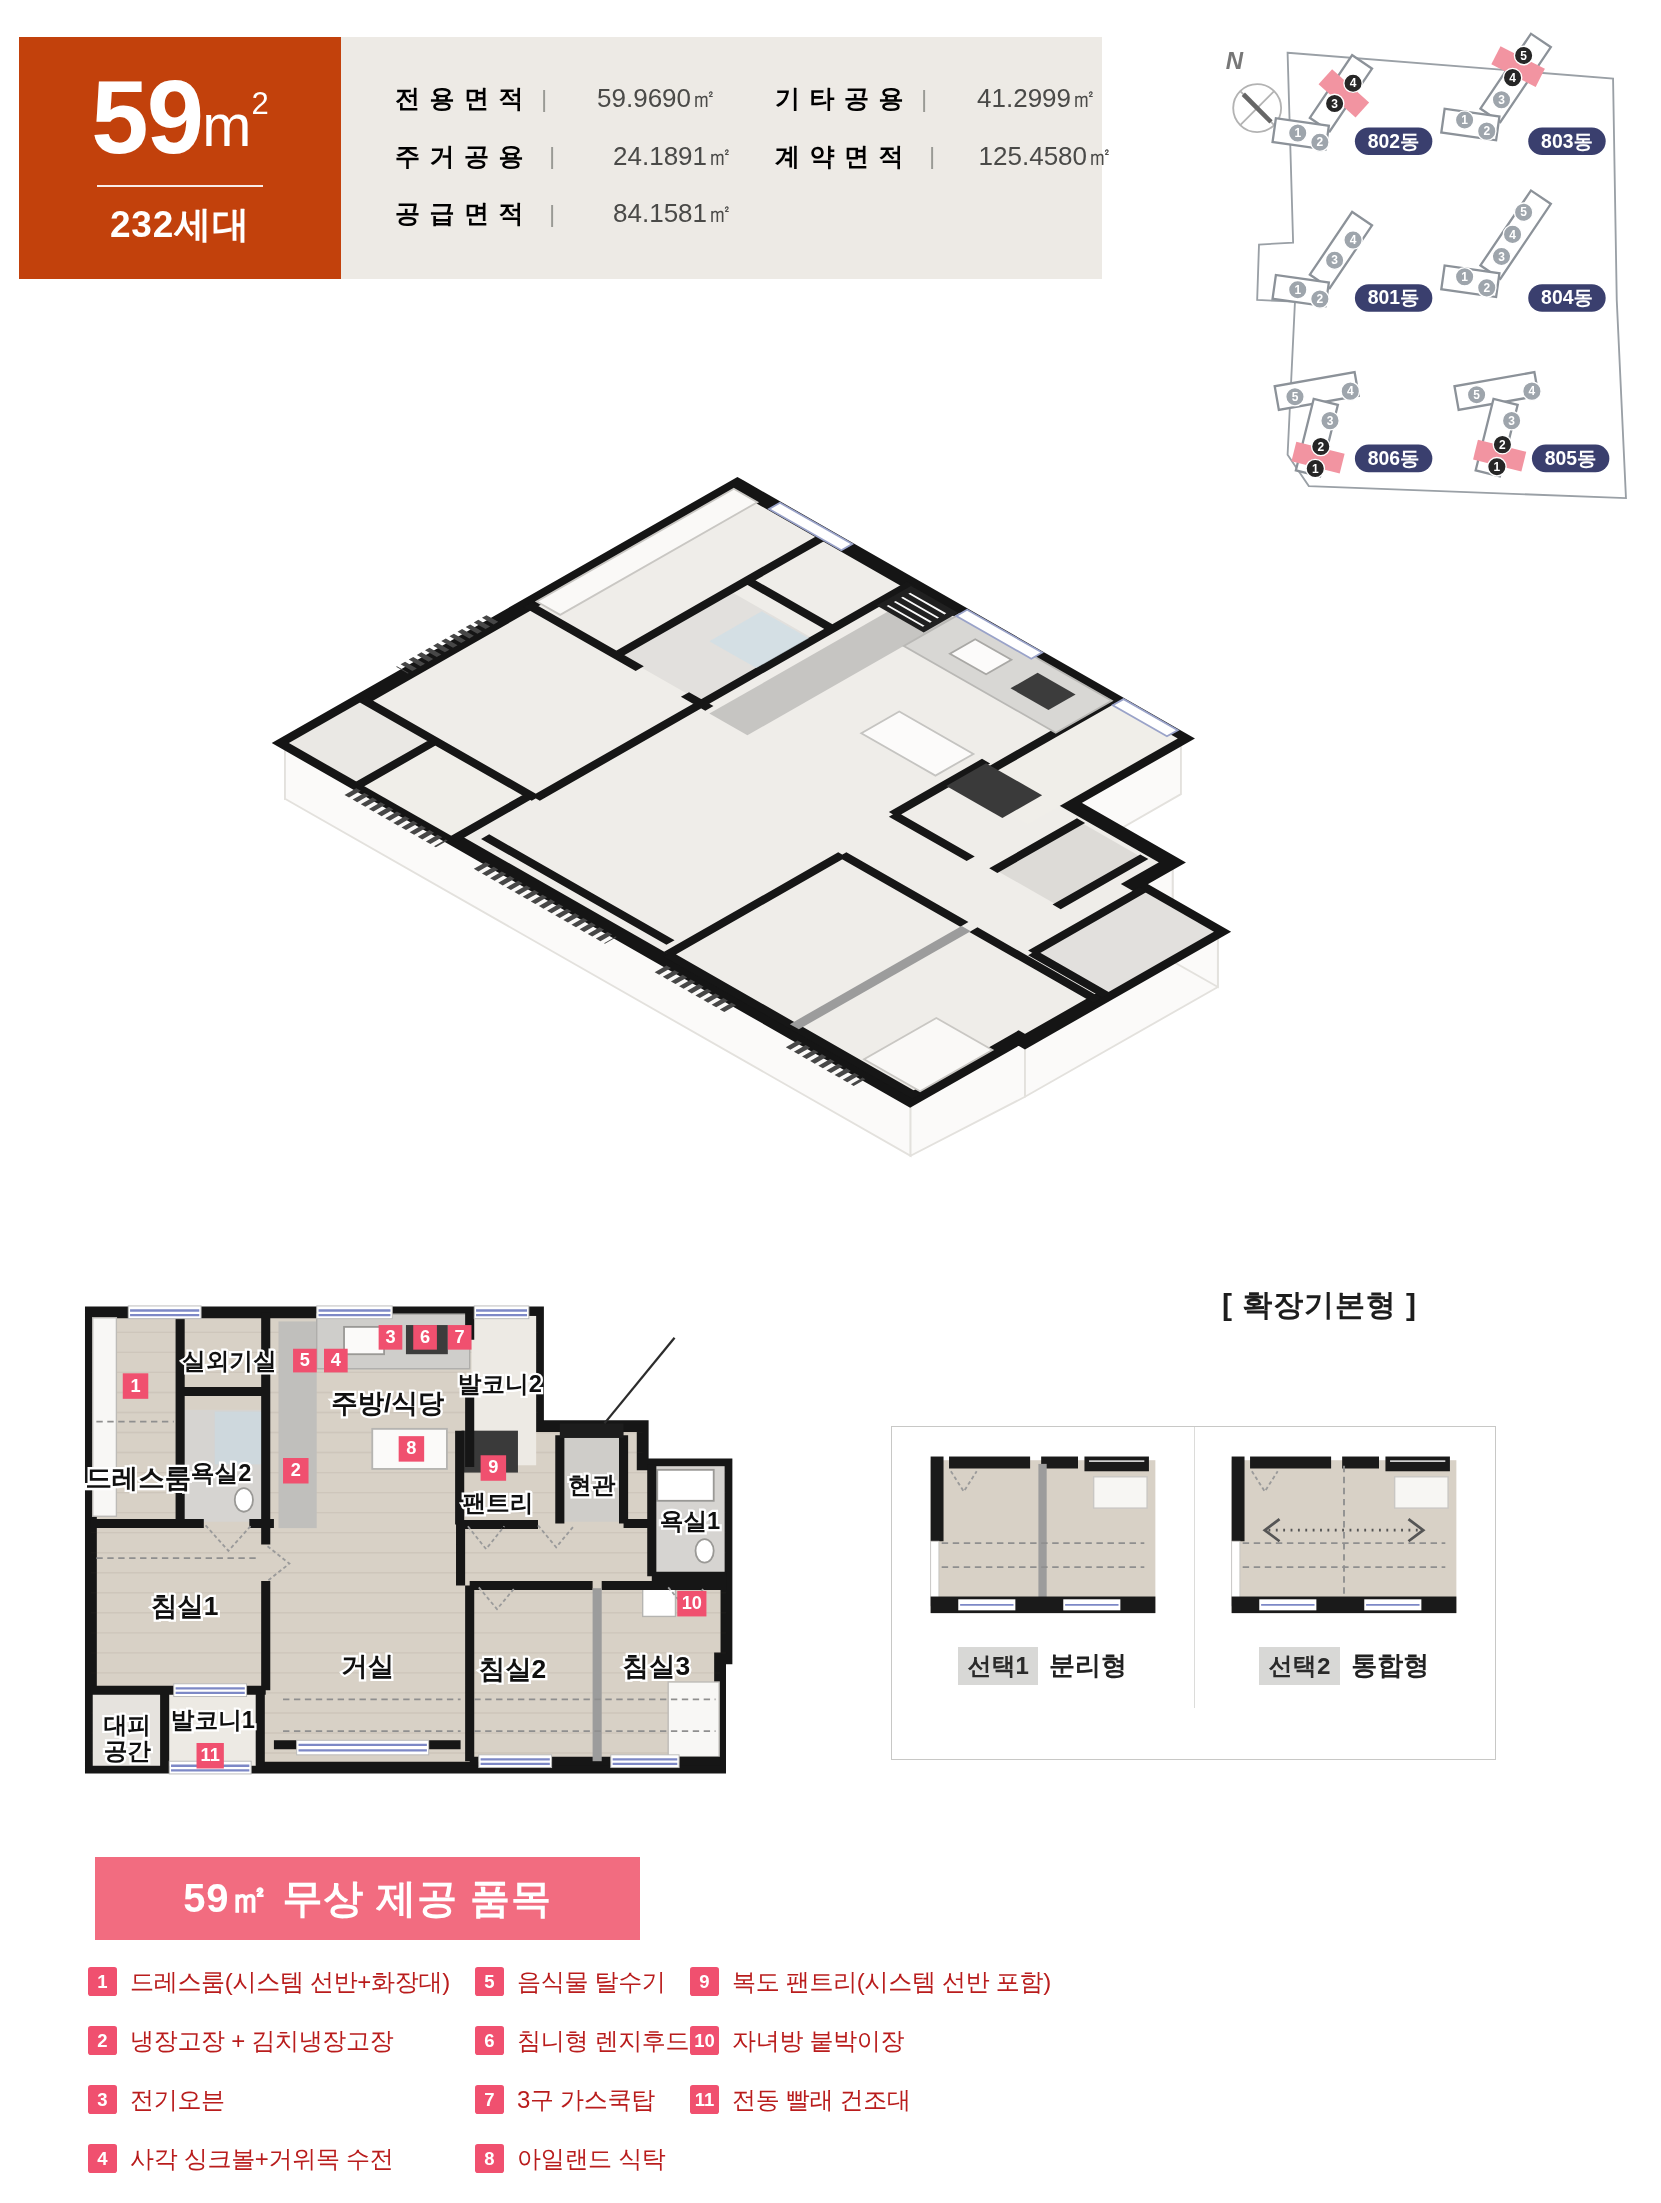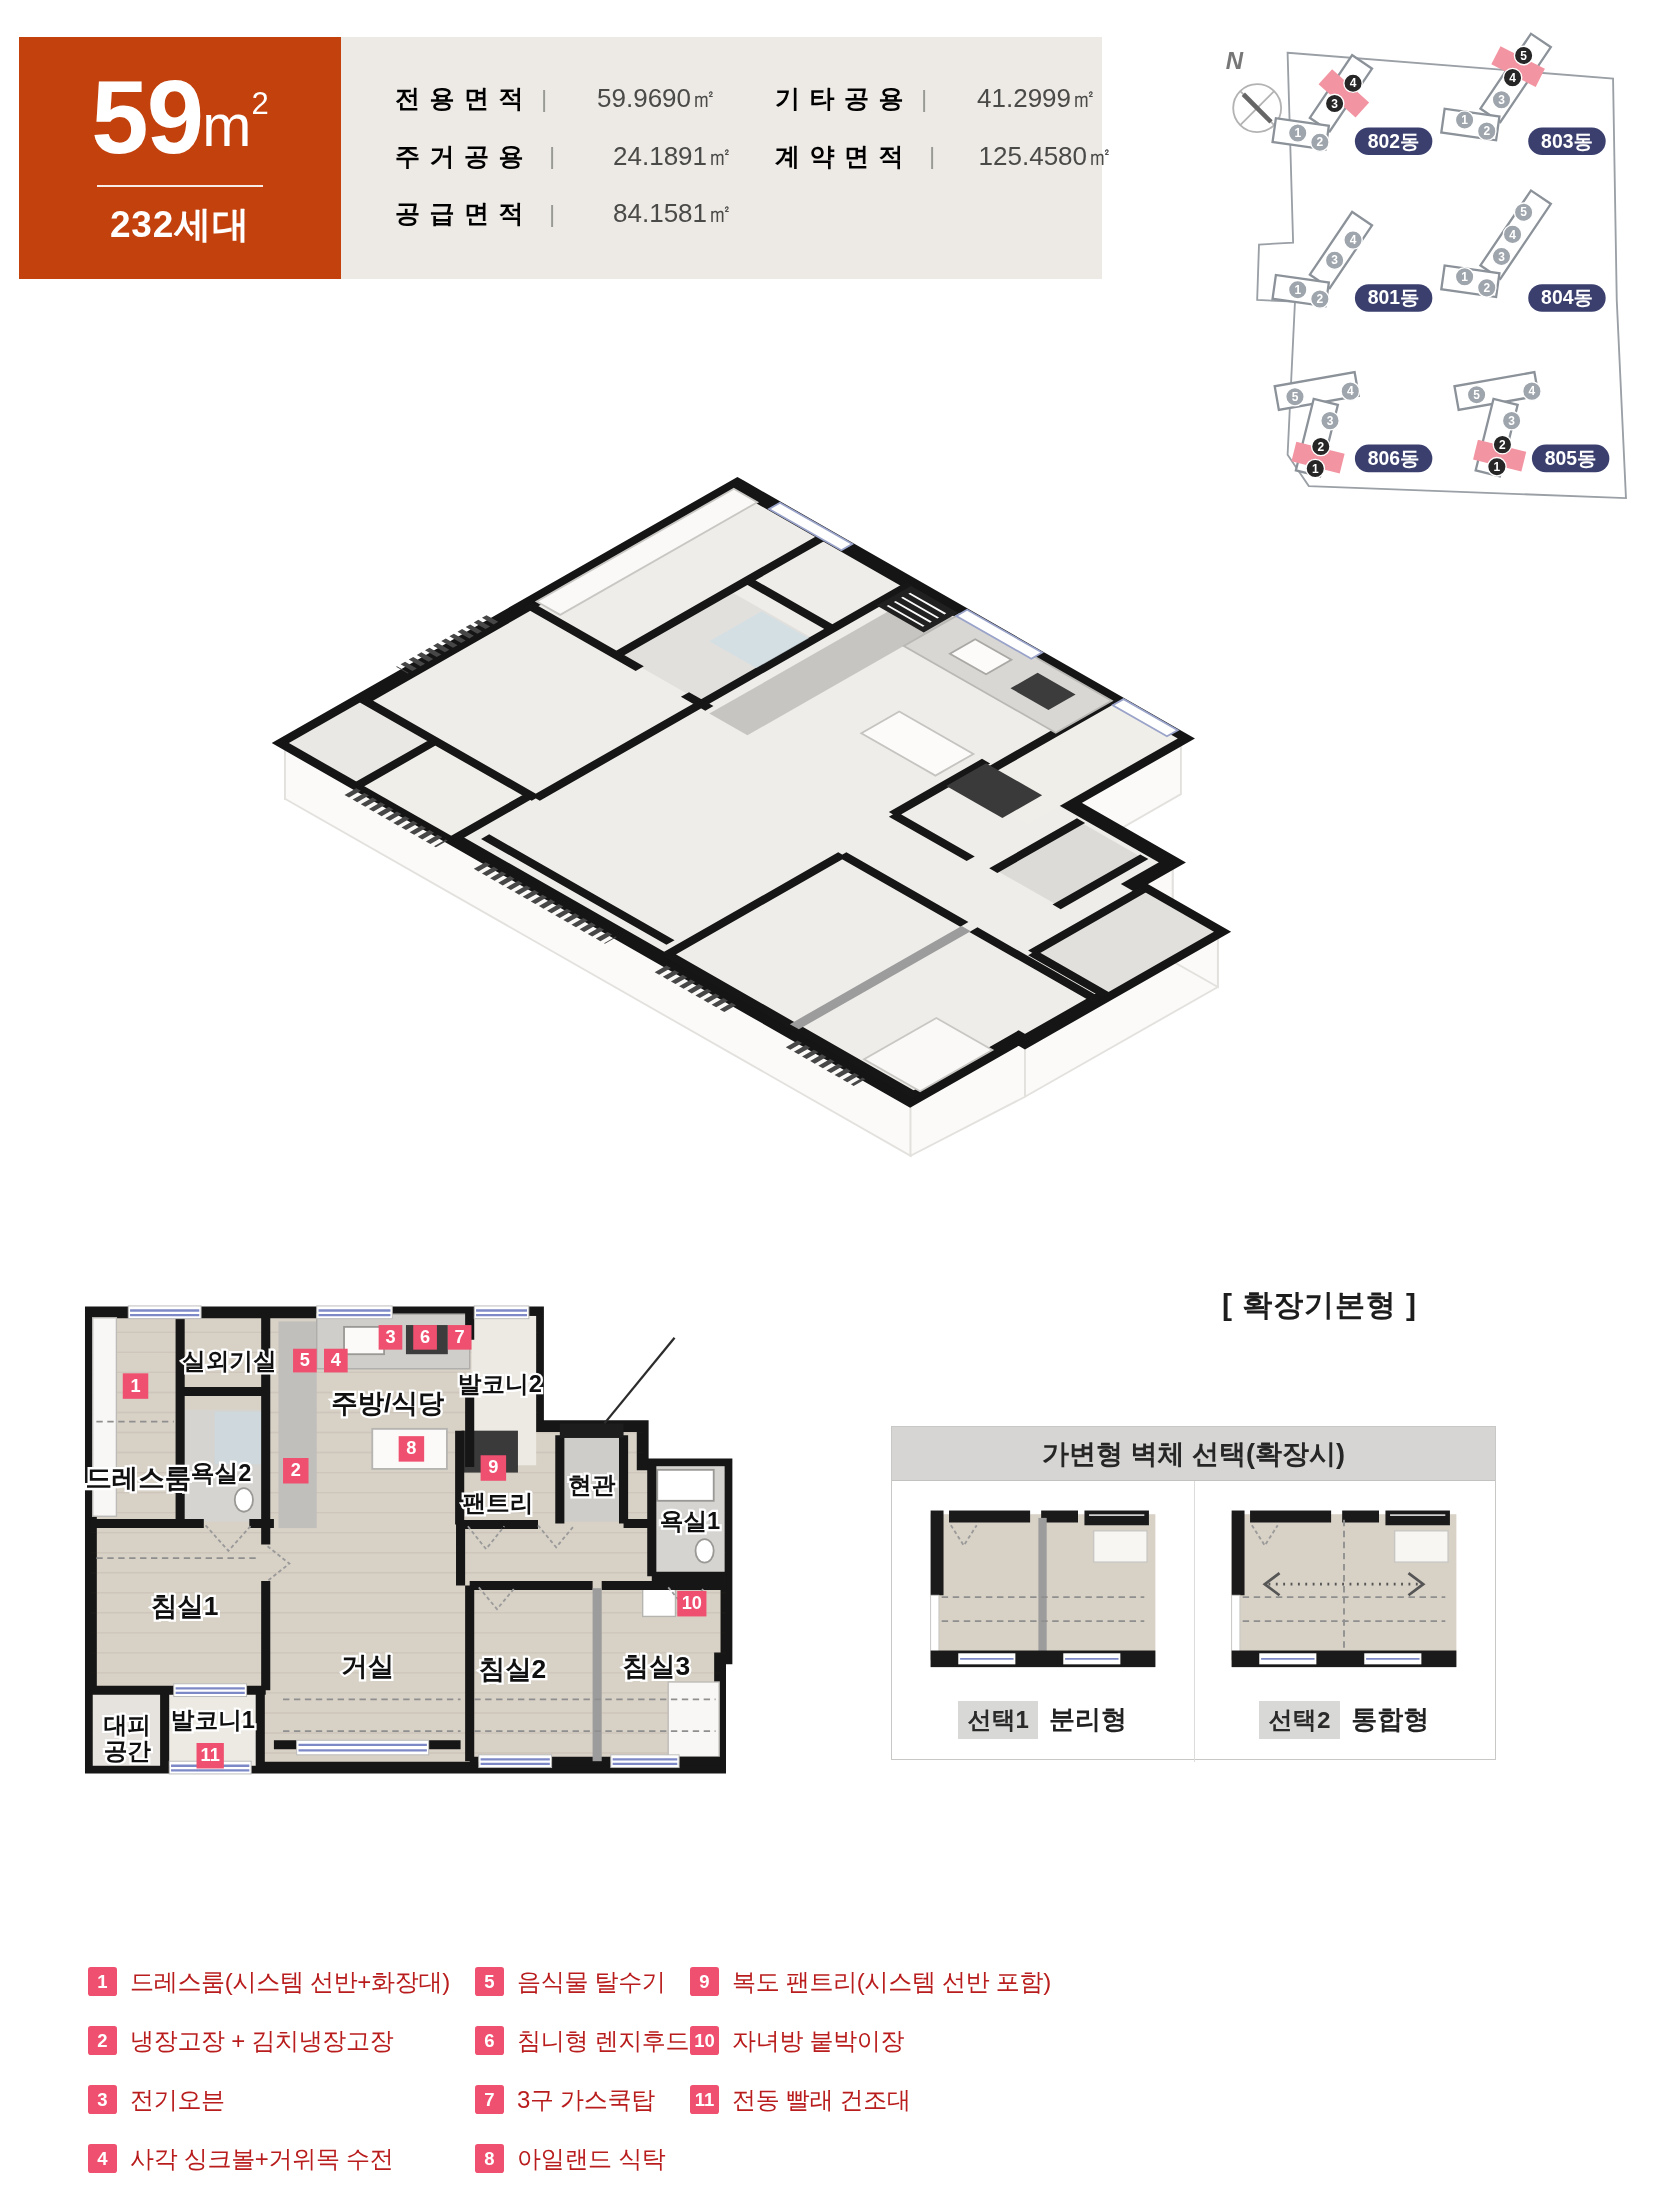--- a/index.html
+++ b/index.html
@@ -445,21 +445,20 @@
       <rect class="mk-rect" x="442" y="187" width="28" height="28"></rect>
         <text class="mk-num" x="456" y="207">9</text>
       <rect class="mk-rect" x="658" y="336" width="32" height="28"></rect>
         <text class="mk-num" x="674" y="356">10</text>
       <rect class="mk-rect" x="130" y="503" width="30" height="28"></rect>
         <text class="mk-num" x="145" y="523">11</text>
     </g>
   </svg>
 
   <div class="abs wall-option">
-    <div class="wo-header">가변형 벽체 선택(확장시)</div>
     <div class="wo-body">
       <div class="wo-divider"></div>
       <div class="wo-half">
         <svg class="wo-plan" width="240" height="175" viewBox="0 0 260 190">
           <rect x="8" y="10" width="244" height="166" fill="#D8D1C6"></rect>
           <rect x="28" y="6" width="88" height="13" fill="#1a1a1a"></rect>
           <rect x="128" y="6" width="40" height="13" fill="#1a1a1a"></rect>
           <rect x="175" y="6" width="70" height="16" fill="#1a1a1a"></rect>
           <line x1="180" y1="11" x2="240" y2="11" stroke="#cfcfcf" stroke-width="2"></line>
           <rect x="185" y="28" width="58" height="34" fill="#F7F6F3" stroke="#c9c7c3" stroke-width="1.5"></rect>
@@ -503,20 +502,21 @@
           <polyline class="vdoor" points="30,22 44,44 58,22"></polyline>
         </svg>
         <div class="wo-caption">
           <span class="wo-tag">선택2</span>
           <span class="wo-name">통합형</span>
         </div>
       </div>
     </div>
   </div>
 
+  <div class="abs items-title">59㎡ 무상 제공 품목</div>
 
   <div class="abs item" style="left:88px;top:1966px;">
     <span class="item-chip">1</span>
     <span class="item-text">드레스룸(시스템 선반+화장대)</span>
   </div>
   <div class="abs item" style="left:88px;top:2025px;">
     <span class="item-chip">2</span>
     <span class="item-text">냉장고장 + 김치냉장고장</span>
   </div>
   <div class="abs item" style="left:88px;top:2084px;">

